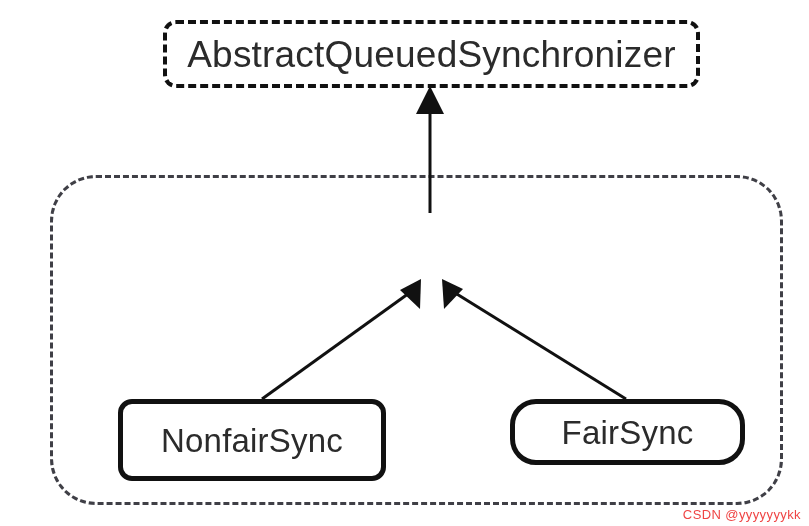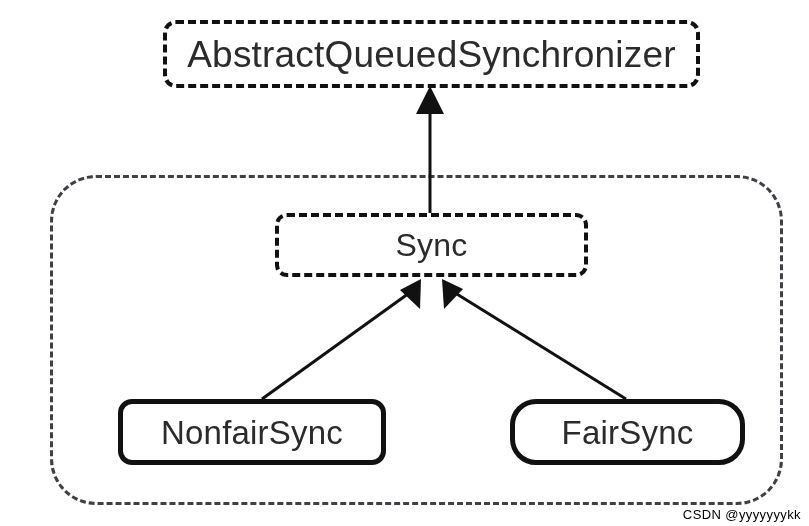--- a/index.html
+++ b/index.html
@@ -49,21 +49,21 @@
     height: 64px;
     border: 4px dashed #111111;
     border-radius: 12px;
   }
   #node-sync .node-label { font-size: 32px; }
   
   #node-nonfairsync {
     left: 118px;
     top: 399px;
     width: 268px;
-    height: 66px;
+    height: 82px;
     border: 5px solid #111111;
     border-radius: 14px;
   }
   #node-fairsync {
     left: 510px;
     top: 399px;
     width: 235px;
     height: 66px;
     border: 5px solid #111111;
     border-radius: 26px;
@@ -91,21 +91,21 @@
     width: 809px;
     height: 526px;
     z-index: 2;
   }
   
   #watermark {
     position: absolute;
     right: 8px;
     bottom: 4px;
     font-size: 13px;
-    color: #000000;
+    color: #ef4444;
     letter-spacing: 0.4px;
     white-space: nowrap;
     z-index: 4;
     margin-top: 30px;
   }
 </style>
 </head>
 <body>
 
 <div id="canvas">
@@ -127,23 +127,20 @@
     <g>
       <line x1="626" y1="399" x2="452" y2="291" stroke="#111111" stroke-width="3"></line>
       <polygon points="442,279 444,309 463,289" fill="#111111"></polygon>
     </g>
   </svg>
 
   <div class="node" id="node-aqs">
     <span class="node-label">AbstractQueuedSynchronizer</span>
   </div>
 
-  <div class="node" id="node-sync">
-    <span class="node-label">Sync</span>
-  </div>
 
   <div class="node" id="node-nonfairsync">
     <span class="node-label">NonfairSync</span>
   </div>
 
   <div class="node" id="node-fairsync">
     <span class="node-label">FairSync</span>
   </div>
 
   <div id="watermark">CSDN @yyyyyyykk</div>

